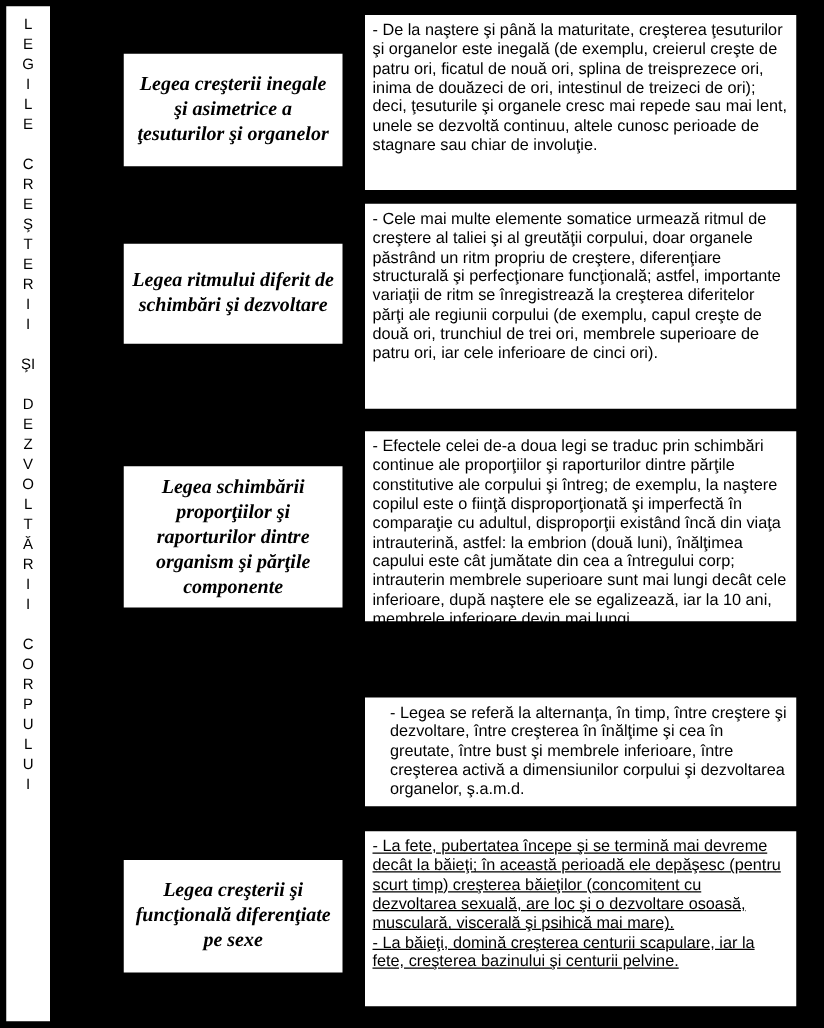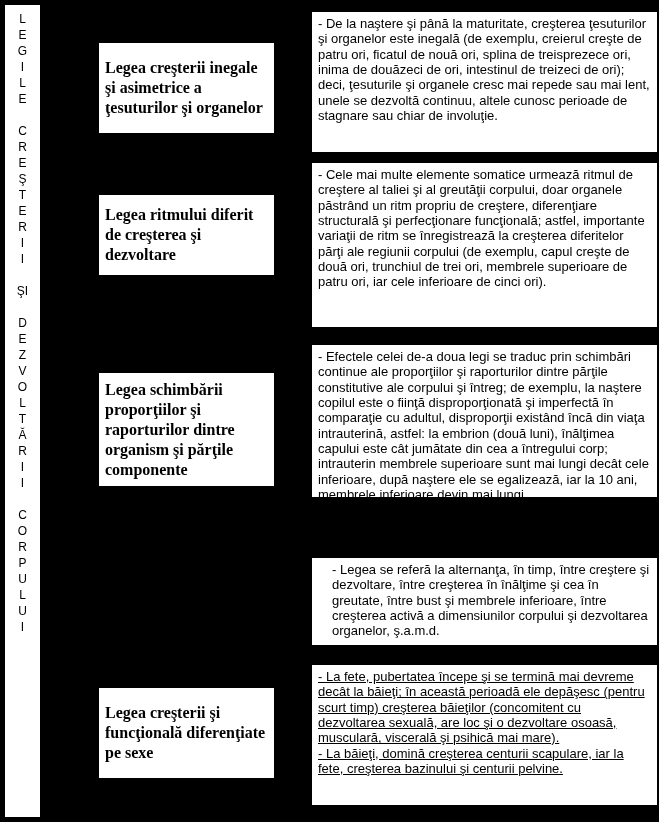--- a/index.html
+++ b/index.html
@@ -39,34 +39,36 @@
     padding-top: 6px;
     letter-spacing: 0;
   }
   
   .law-title {
     left: 99px;
     width: 175px;
     display: flex;
     align-items: center;
     justify-content: center;
+    text-align: center;
     font-family: "Liberation Serif", serif;
     font-weight: bold;
+    font-style: italic;
     font-size: 16px;
     line-height: 1.25;
     padding: 4px 6px;
   }
   .m1 { top: 43px;  height: 90px;  }
   .m2 { top: 195px; height: 80px;  }
   .m3 { top: 373px; height: 113px; }
   .m4 { top: 569px; height: 76px;  }
   .m5 { top: 688px; height: 90px;  }
   
   .law-desc {
-    left: 312px;
+    left: 292px;
     width: 345px;
     font-family: "Liberation Sans", sans-serif;
     font-size: 13px;
     line-height: 1.18;
     padding: 4px 6px;
     text-align: left;
     white-space: pre-line;
   }
   .r1 { top: 12px;  height: 140px; }
   .r2 { top: 163px; height: 164px; }
@@ -117,21 +119,21 @@
 P
 U
 L
 U
 I</div>
   </div>
 
   <div class="box law-title m1">Legea creşterii inegale şi asimetrice a ţesuturilor şi organelor</div>
   <div class="box law-desc r1">- De la naştere şi până la maturitate, creşterea ţesuturilor şi organelor este inegală (de exemplu, creierul creşte de patru ori, ficatul de nouă ori, splina de treisprezece ori, inima de douăzeci de ori, intestinul de treizeci de ori); deci, ţesuturile şi organele cresc mai repede sau mai lent, unele se dezvoltă continuu, altele cunosc perioade de stagnare sau chiar de involuţie.</div>
 
-  <div class="box law-title m2">Legea ritmului diferit de creşterea şi dezvoltare</div>
+  <div class="box law-title m2">Legea ritmului diferit de schimbări şi dezvoltare</div>
   <div class="box law-desc r2">- Cele mai multe elemente somatice urmează ritmul de creştere al taliei şi al greutăţii corpului, doar organele păstrând un ritm propriu de creştere, diferenţiare structurală şi perfecţionare funcţională; astfel, importante variaţii de ritm se înregistrează la creşterea diferitelor părţi ale regiunii corpului (de exemplu, capul creşte de două ori, trunchiul de trei ori, membrele superioare de patru ori, iar cele inferioare de cinci ori).</div>
 
   <div class="box law-title m3">Legea schimbării proporţiilor şi raporturilor dintre organism şi părţile componente</div>
   <div class="box law-desc r3">- Efectele celei de-a doua legi se traduc prin schimbări continue ale proporţiilor şi raporturilor dintre părţile constitutive ale corpului şi întreg; de exemplu, la naştere copilul este o fiinţă disproporţionată şi imperfectă în comparaţie cu adultul, disproporţii existând încă din viaţa intrauterină, astfel: la embrion (două luni), înălţimea capului este cât jumătate din cea a întregului corp; intrauterin membrele superioare sunt mai lungi decât cele inferioare, după naştere ele se egalizează, iar la 10 ani, membrele inferioare devin mai lungi.</div>
 
   <div class="box law-desc r4">- Legea se referă la alternanţa, în timp, între creştere şi dezvoltare, între creşterea în înălţime şi cea în greutate, între bust şi membrele inferioare, între creşterea activă a dimensiunilor corpului şi dezvoltarea organelor, ş.a.m.d.</div>
 
   <div class="box law-title m5">Legea creşterii şi funcţională diferenţiate pe sexe</div>
   <div class="box law-desc r5">- La fete, pubertatea începe şi se termină mai devreme decât la băieţi; în această perioadă ele depăşesc (pentru scurt timp) creşterea băieţilor (concomitent cu dezvoltarea sexuală, are loc şi o dezvoltare osoasă, musculară, viscerală şi psihică mai mare).
 - La băieţi, domină creşterea centurii scapulare, iar la fete, creşterea bazinului şi centurii pelvine.</div>

